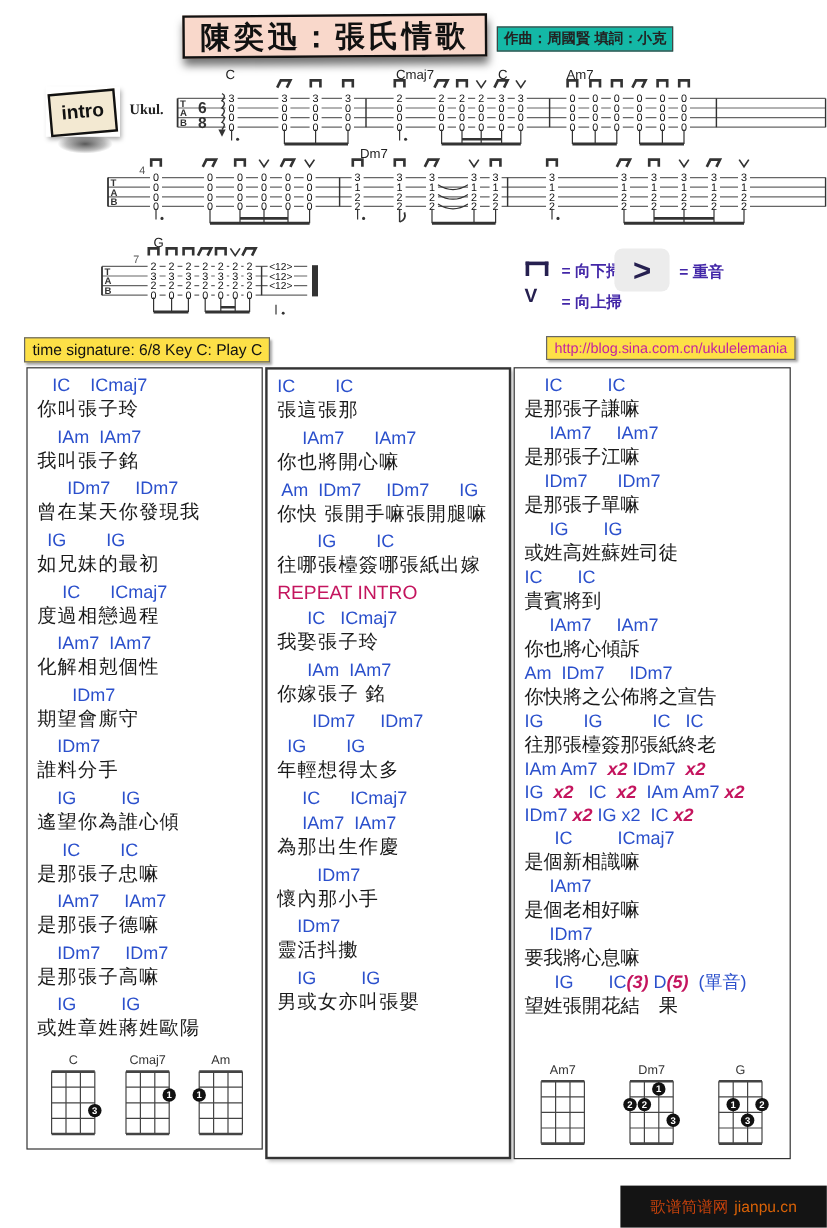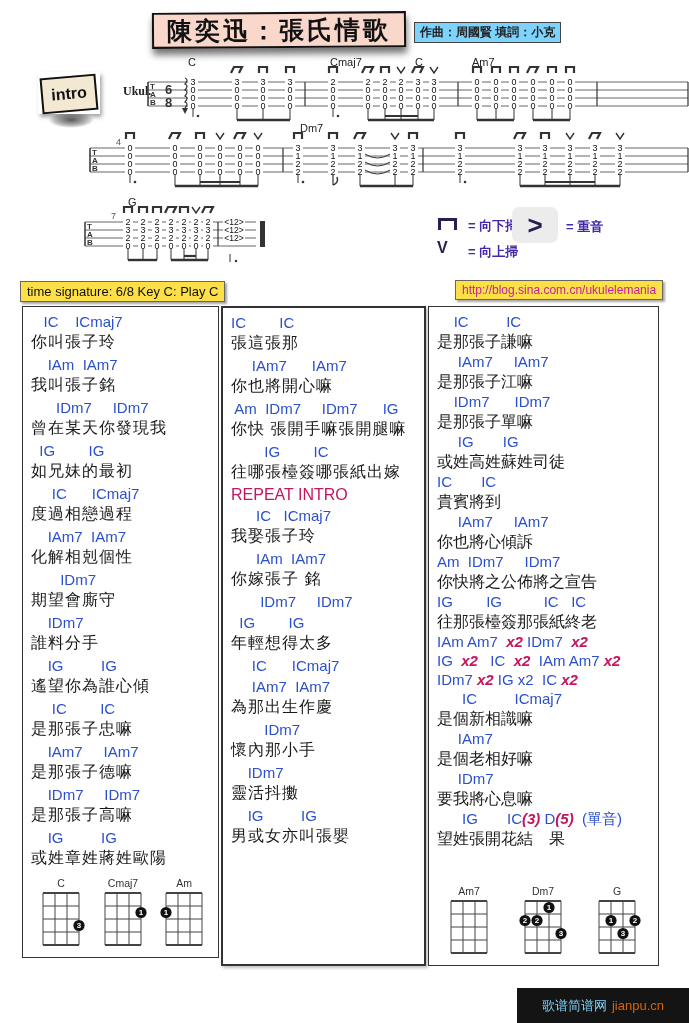--- a/index.html
+++ b/index.html
@@ -4,31 +4,31 @@
 <style>
   html,body{margin:0;padding:0}
   body{width:689px;height:1023px;position:relative;background:#fff;
        font-family:"Liberation Sans",sans-serif;overflow:hidden}
   
   .title-box{position:absolute;left:152px;top:12px;width:250px;height:32px;
     background:#f9d8cb;border:2px solid #111;display:flex;align-items:center;justify-content:center;
     font-size:25px;font-weight:bold;letter-spacing:3px;color:#111;
     box-shadow:1px 6px 7px rgba(0,0,0,.55);transform:rotate(-.4deg)}
   .credit-box{position:absolute;left:414px;top:22px;height:17px;padding:1px 5px;
-    border:1px solid #444;font-size:12px;font-weight:bold;color:#222;background:#7dd3fc;white-space:nowrap}
+    border:1px solid #444;font-size:12px;font-weight:bold;color:#222;background:#14b8a6;white-space:nowrap}
   
   .intro-wrap{position:absolute;left:36px;top:72px;width:72px;height:56px}
   .intro-shadow{position:absolute;left:12px;top:40px;width:46px;height:16px;border-radius:50%;
     background:radial-gradient(closest-side,#5a5a5a,#bdbdbd 70%,transparent)}
   .intro-card{position:absolute;left:2px;top:0;width:62px;height:42px;background:#fff;
     box-shadow:2px 3px 4px rgba(0,0,0,.35)}
   .intro-inner{position:absolute;left:5px;top:4px;width:52px;height:32px;background:#f3e9d2;
     border:2px solid #111;transform:rotate(-5deg);display:flex;align-items:center;justify-content:center;
     font-size:16px;font-weight:bold;color:#111}
-  .ukul{position:absolute;left:123px;top:84px;font-family:"Liberation Serif",serif;
+  .ukul{position:absolute;left:108px;top:84px;font-family:"Liberation Serif",serif;
     font-weight:bold;font-size:12px;color:#222}
   
   .legend-txt{position:absolute;font-size:13px;font-weight:bold;color:#4327a8;white-space:nowrap}
   .legend-sym{position:absolute;color:#262050}
   .sym-down{width:13px;height:9px;border:3px solid #262050;border-bottom:none}
   .sym-up{font-size:16px;font-weight:bold;line-height:16px}
   .accent-box{position:absolute;left:512px;top:207px;width:46px;height:36px;background:#ececec;
     border-radius:7px;display:flex;align-items:center;justify-content:center;
     font-size:26px;font-weight:bold;color:#262050}
   
@@ -49,21 +49,21 @@
   .redup{color:#c4155e;font-weight:normal;font-size:16px}
   .col3 .entry{margin-bottom:1px}
   .col3 .c-line{line-height:18px}
   .col3 .l-line{line-height:21px;letter-spacing:0}
   .diagrams{margin-top:auto;display:flex;align-items:flex-end}
   .col1 .diagrams{gap:10px;padding-left:4px}
   .col3 .diagrams{gap:22px;padding-left:6px}
   
   .footer{position:absolute;left:517px;top:988px;width:172px;height:35px;background:#141414;
     display:flex;align-items:center;justify-content:center;gap:5px}
-  .footer .site{color:#7dd3fc;font-size:13px}
+  .footer .site{color:#c2410c;font-size:13px}
   .footer .link{color:#d96207;font-size:13px}
   svg text{font-family:"Liberation Sans",sans-serif}
 </style>
 </head>
 <body>
 
 <div class="title-box">陳奕迅：張氏情歌</div>
 <div class="credit-box">作曲：周國賢 填詞：小克</div>
 
 <div class="intro-wrap">

